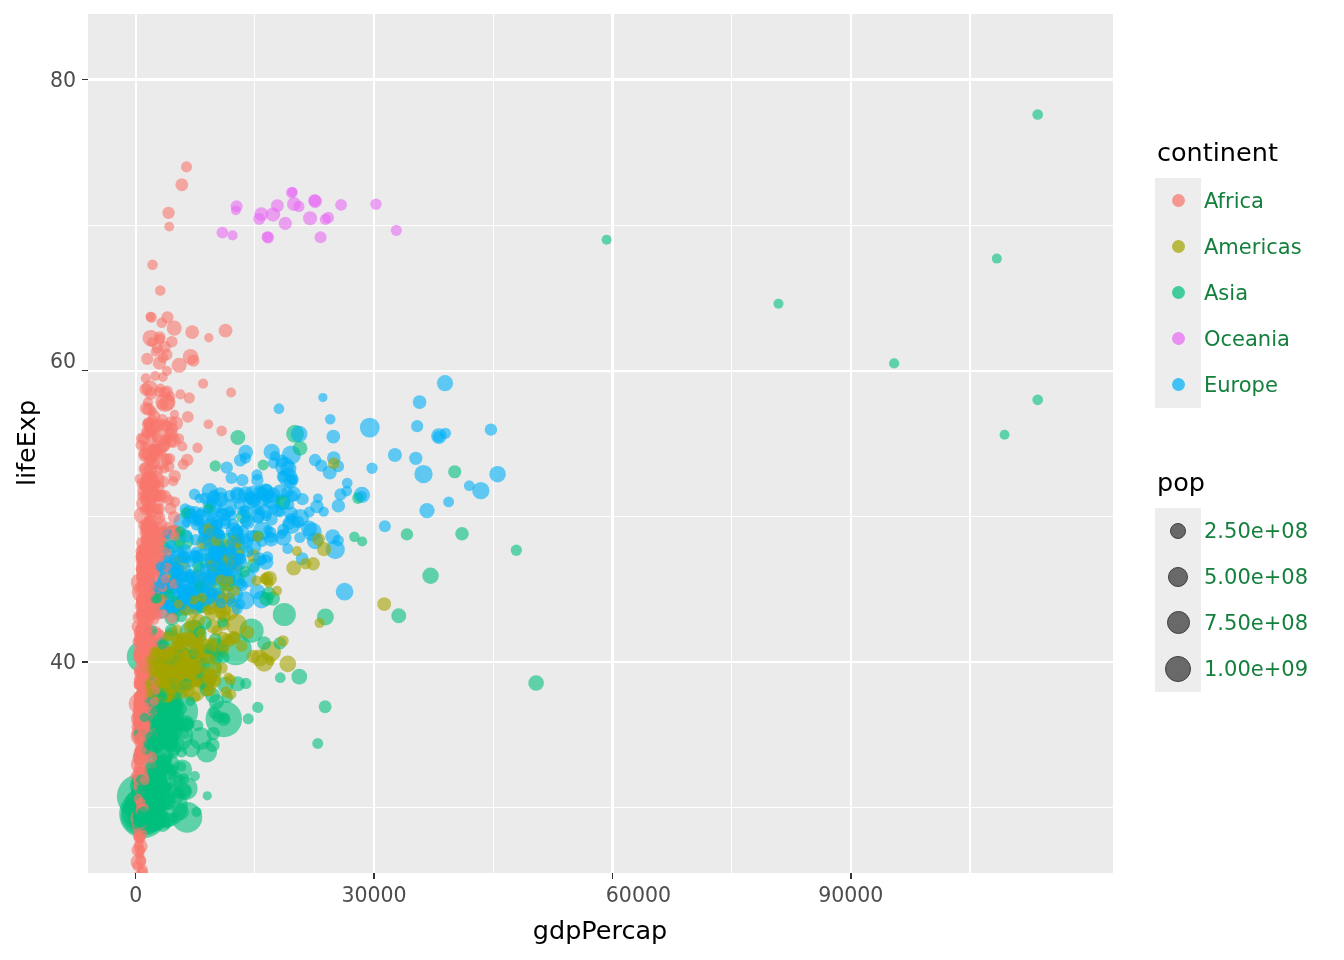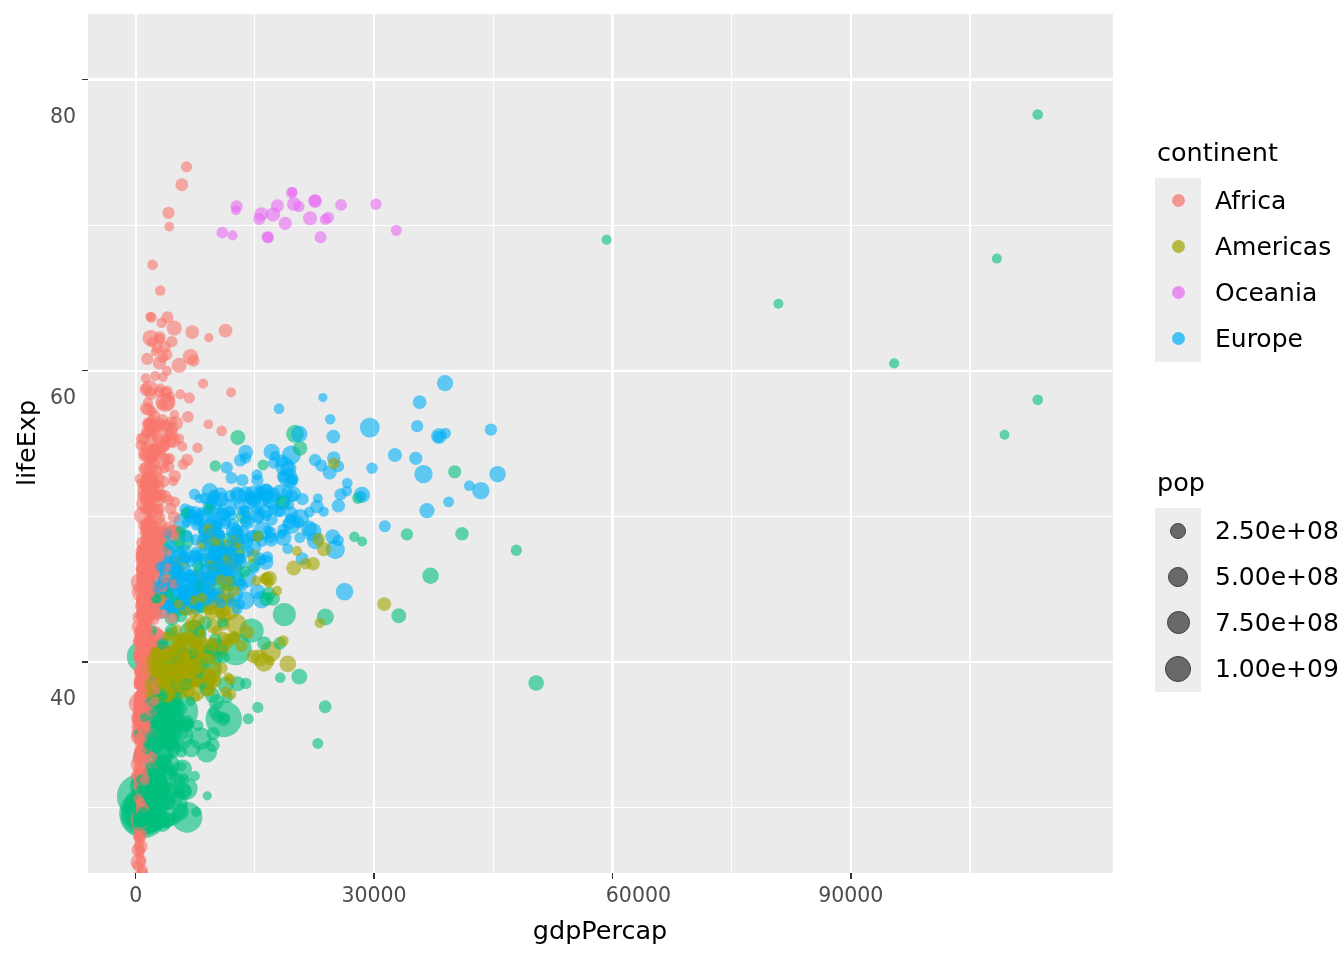--- a/index.html
+++ b/index.html
@@ -59,21 +59,21 @@
   .tick-mark-x { width: 1.6px; height: 6px; top: 873px; }
   .tick-mark-y { height: 1.6px; width: 6px; left: 82px; }
 
   .tick-label {
     position: absolute;
     font-size: 20.5px;
     color: #4D4D4D;
     white-space: nowrap;
   }
   .tick-label-x { top: 883px; transform: translateX(-50%); }
-  .tick-label-y { left: 76px; transform: translate(-100%, -50%); margin-top: 36px; }
+  .tick-label-y { left: 76px; transform: translate(-100%, -50%); }
 
   .axis-title {
     position: absolute;
     font-size: 25.5px;
     color: #000000;
     white-space: nowrap;
   }
   #x-axis-title {
     left: 600px;
     top: 915px;
@@ -111,23 +111,23 @@
   .legend-key {
     width: 46px;
     height: 46px;
     background: #EDEDED;
     display: flex;
     align-items: center;
     justify-content: center;
     flex: 0 0 auto;
   }
   .legend-label {
-    font-size: 25px;
-    color: #000000;
-    margin-left: 14px;
+    font-size: 21px;
+    color: #15803d;
+    margin-left: 3px;
     white-space: nowrap;
   }
   .key-dot {
     border-radius: 50%;
     display: block;
   }
   .key-dot-pop {
     background: #696969;
     border: 1.6px solid #3F3F3F;
   }
@@ -1887,20 +1887,26 @@
           <span class="legend-label">Africa</span>
         </div>
         <div class="legend-row">
           <div class="legend-key">
             <span class="key-dot" style="width: 13px; height: 13px; background: rgb(163, 165, 0); opacity: 0.72;"></span>
           </div>
           <span class="legend-label">Americas</span>
         </div>
         <div class="legend-row">
           <div class="legend-key">
+            <span class="key-dot" style="width: 13px; height: 13px; background: rgb(0, 191, 125); opacity: 0.72;"></span>
+          </div>
+          <span class="legend-label">Asia</span>
+        </div>
+        <div class="legend-row">
+          <div class="legend-key">
             <span class="key-dot" style="width: 13px; height: 13px; background: rgb(231, 107, 243); opacity: 0.72;"></span>
           </div>
           <span class="legend-label">Oceania</span>
         </div>
         <div class="legend-row">
           <div class="legend-key">
             <span class="key-dot" style="width: 13px; height: 13px; background: rgb(0, 176, 246); opacity: 0.72;"></span>
           </div>
           <span class="legend-label">Europe</span>
         </div>

